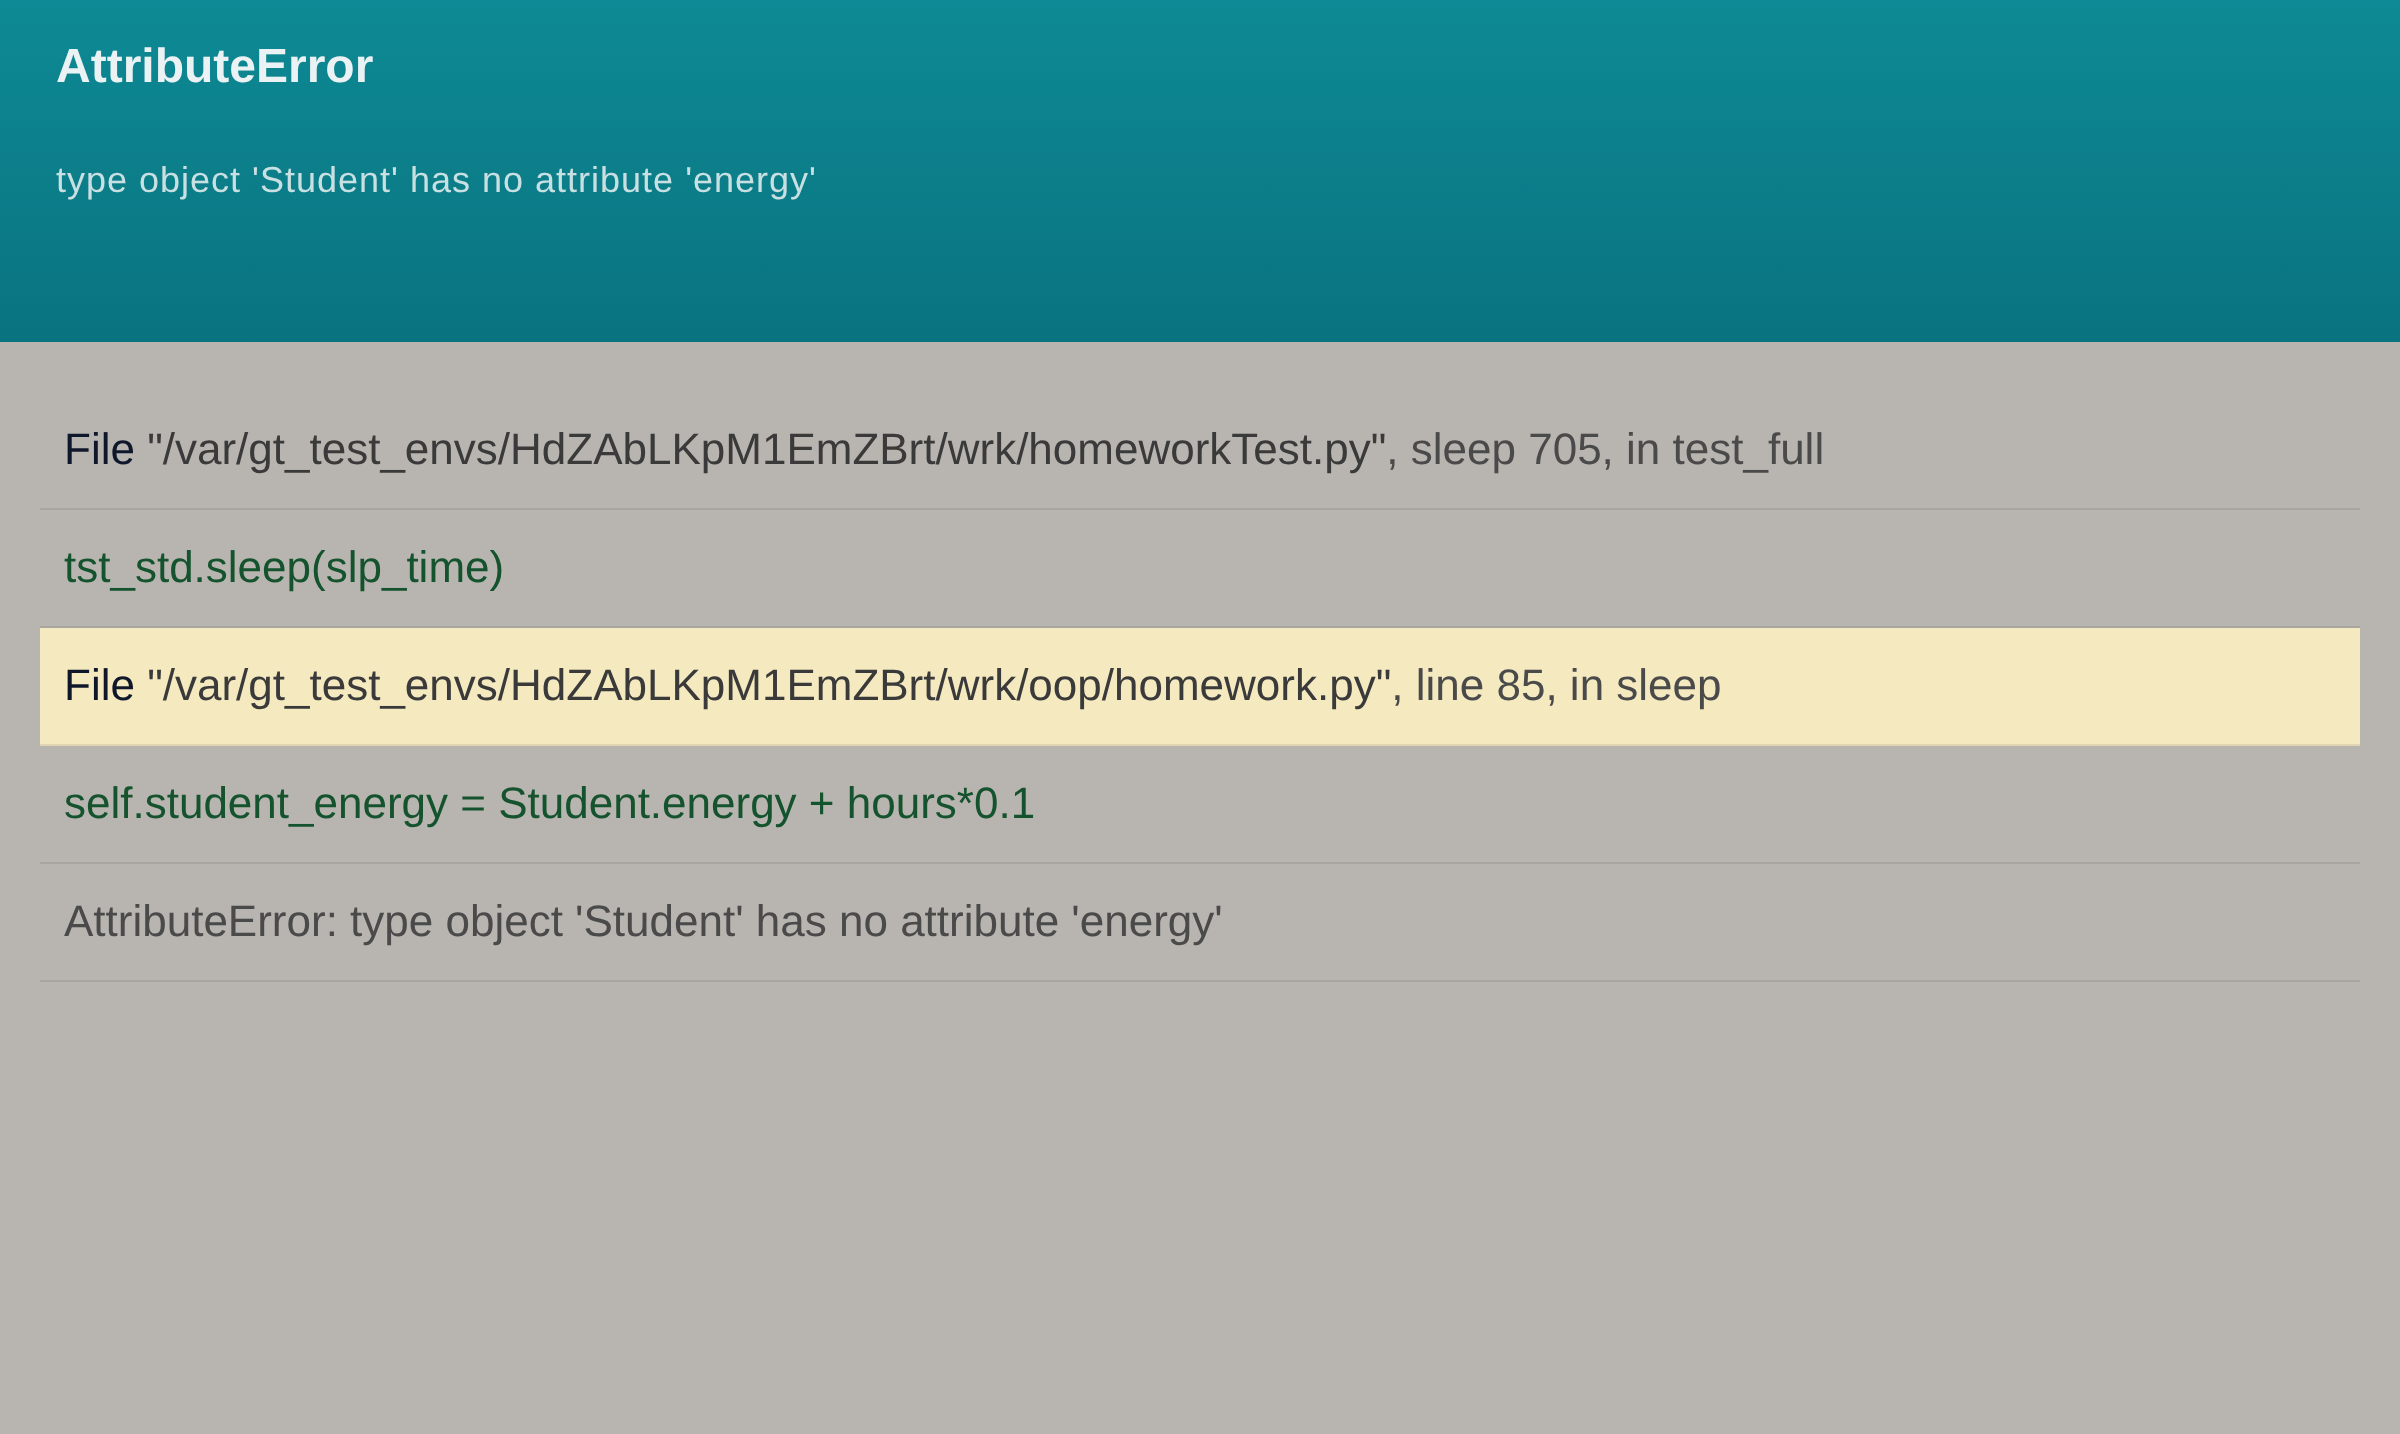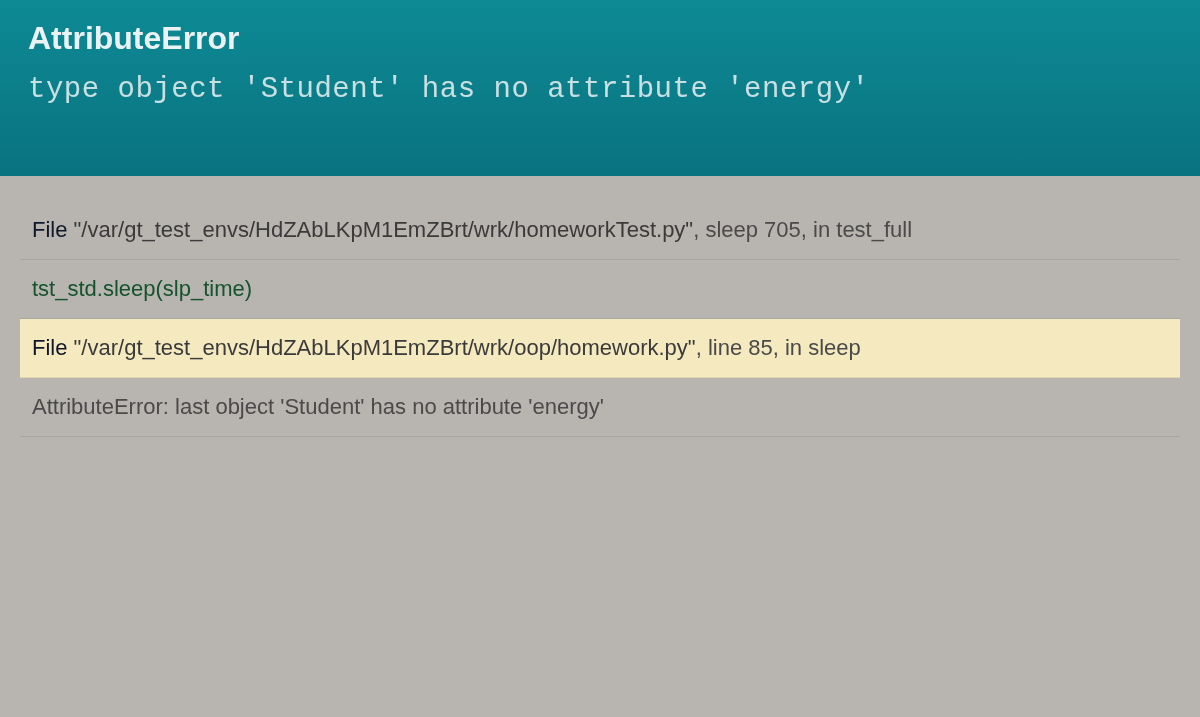--- a/index.html
+++ b/index.html
@@ -10,29 +10,29 @@
     font-family: -apple-system, BlinkMacSystemFont, "Segoe UI", sans-serif;
     overflow: hidden;
   }
   .error-header {
     background: #0a7e8c;
     background: linear-gradient(180deg, #0d8a95 0%, #0a7380 100%);
     padding: 20px 28px 70px 28px;
     color: #d8e6e8;
   }
   .error-title {
-    font-size: 32px;
+    font-size: 24px;
     font-weight: 700;
     color: #eaf2f3;
-    margin-bottom: 16px;
+    margin-bottom: 32px;
     font-family: -apple-system, BlinkMacSystemFont, "Segoe UI", sans-serif;
   }
   .error-message {
-    font-family: Liberation Mono, monospace;
-    font-size: 29px;
+    font-family: Liberation Sans, sans-serif;
+    font-size: 18px;
     color: #c8e0e2;
     letter-spacing: 0.5px;
   }
   .traceback-section {
     margin: 25px 20px 0 20px;
   }
   .tb-row {
     padding: 16px 12px;
     font-size: 22px;
     color: #4a4a4a;
@@ -68,15 +68,16 @@
 <div class="traceback-section">
 
   <div class="tb-row">
     <span class="file-label">File </span><span class="file-path">"/var/gt_test_envs/HdZAbLKpM1EmZBrt/wrk/homeworkTest.py"</span><span>, sleep 705, in test_full</span>
   </div>
   <div class="tb-row code-line">tst_std.sleep(slp_time)</div>
 
   <div class="tb-row highlighted">
     <span class="file-label">File </span><span class="file-path">"/var/gt_test_envs/HdZAbLKpM1EmZBrt/wrk/oop/homework.py"</span><span>, line 85, in sleep</span>
   </div>
+  <div class="tb-row code-line">self.student_energy = Student.energy + hours*0.1</div>
 
-  <div class="tb-row final-error">AttributeError: last object 'Student' has no attribute 'energy'</div>
+  <div class="tb-row final-error">AttributeError: type object 'Student' has no attribute 'energy'</div>
 </div>
 
 </body></html>

